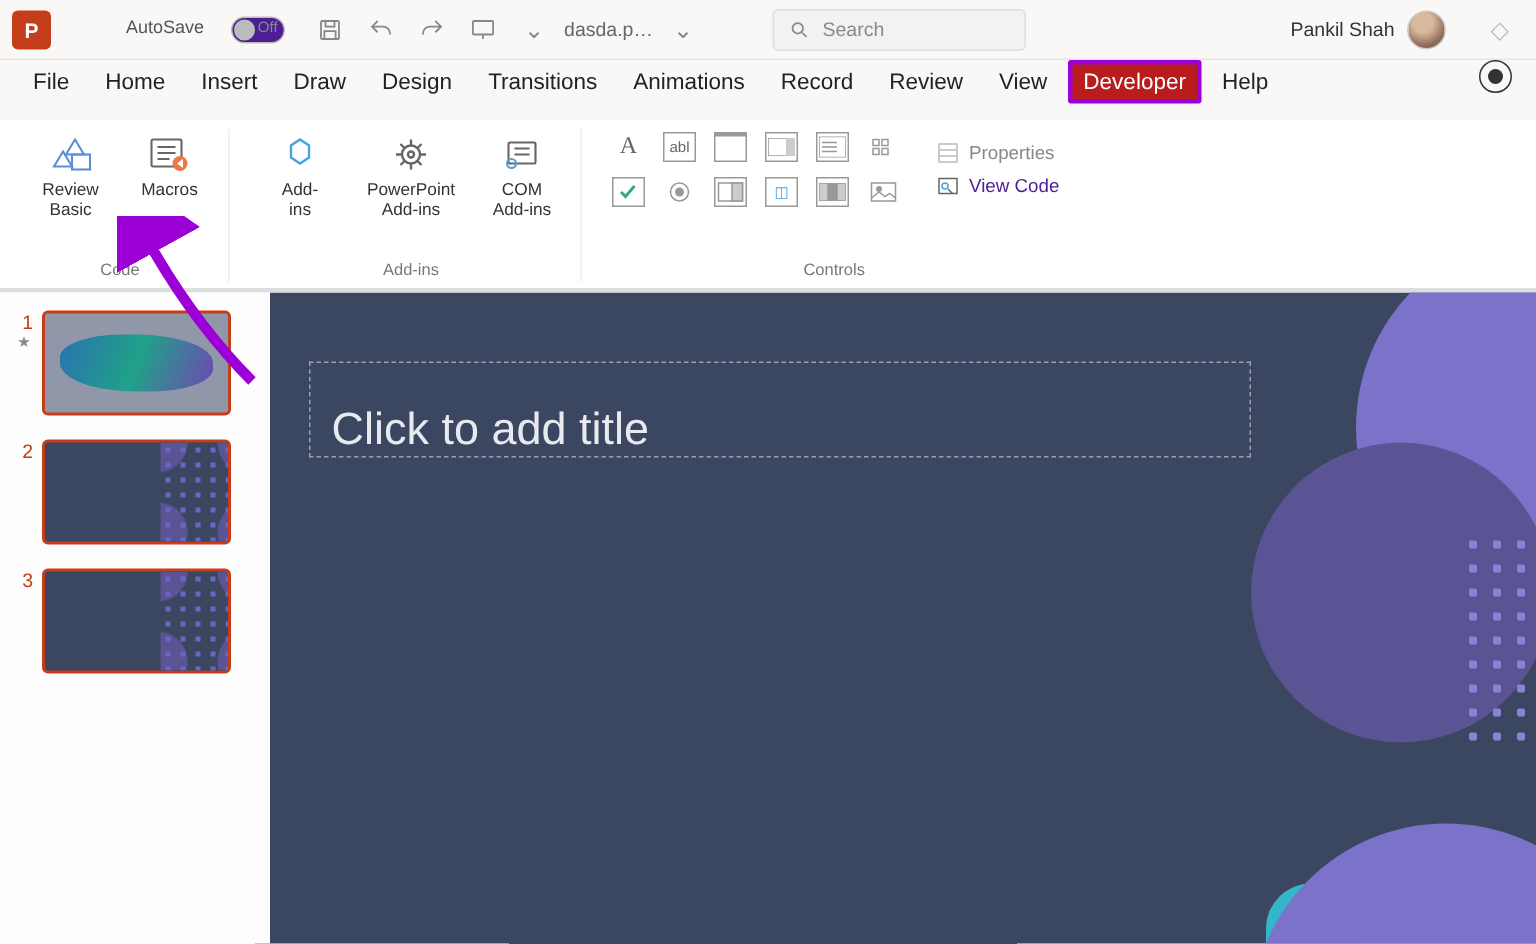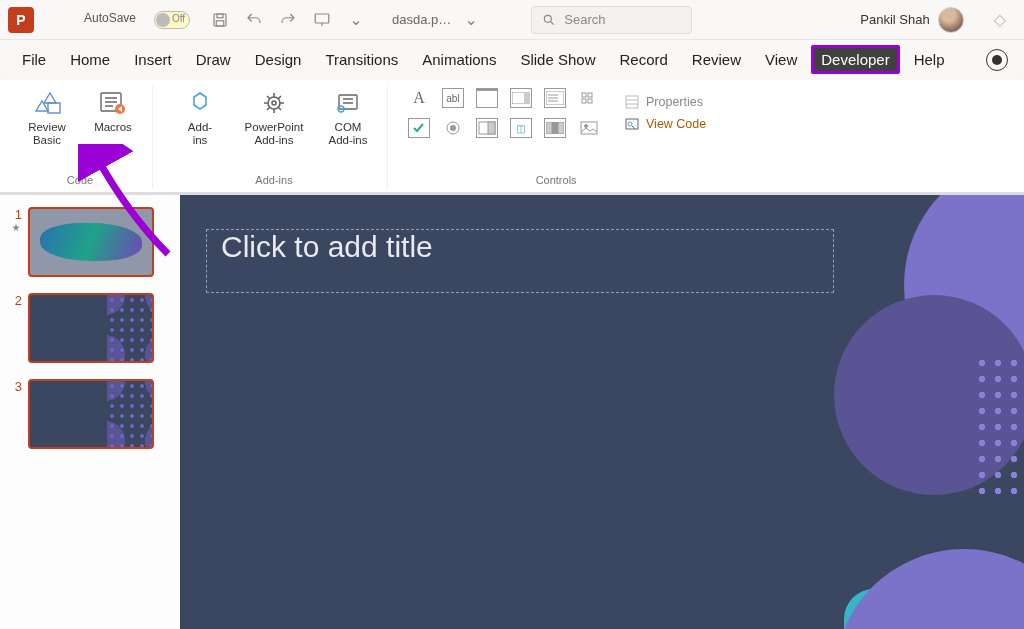--- a/index.html
+++ b/index.html
@@ -2,55 +2,55 @@
 <html><head>
 <meta charset="utf-8">
 <style>
   * { box-sizing: border-box; margin: 0; padding: 0; font-family: "Segoe UI", sans-serif; }
   body { width: 1024px; height: 629px; overflow: hidden; background: #f3f3f3; }
 
   
   .titlebar { height: 40px; background: #f9f8f7; display: flex; align-items: center; padding: 0 8px; gap: 10px; border-bottom: 1px solid #e5e5e5; }
   .app-icon { width: 26px; height: 26px; background: #c43e1c; border-radius: 4px; display:flex; align-items:center; justify-content:center; color:#fff; font-weight:bold; font-size:14px;}
   .autosave { display:flex; align-items:flex-start; gap:18px; font-size:12px; color:#555;margin-left:40px;}
-  .toggle { width:36px; height:18px; border:1px solid #bbb; border-radius:10px; position:relative; background:#fef9c3;}
+  .toggle { width:36px; height:18px; border:1px solid #bbb; border-radius:10px; position:relative; background:#4c1d95;}
   .toggle::after{content:""; position:absolute; width:14px; height:14px; border-radius:50%; background:#bbb; top:1px; left:1px;}
   .toggle-label{font-size:10px; color:#888; position:absolute; right:4px; top:1px;}
   .qat { display:flex; gap:14px; margin-left:10px; align-items:center;}
   .qat-btn { width:20px; height:20px; display:flex; align-items:center; justify-content:center; color:#888; cursor:pointer;}
-  .filename { font-size:13px; color:#666; margin-left:16px;}
+  .filename { font-size:13px; color:#666; margin-left:0;}
   .searchbox { flex:1; max-width:320px; margin-left:40px; height:28px; border:1px solid #ddd; border-radius:4px; background:#f3f2f1; display:flex; align-items:center; padding:0 10px; gap:8px; color:#888; font-size:13px;}
   .spacer { flex:1; }
   .user { display:flex; align-items:center; gap:8px; font-size:13px; color:#333; padding:0 10px;}
   .avatar { width:26px; height:26px; border-radius:50%; background: radial-gradient(circle at 40% 30%, #d9b99b 30%, #8b6a5a 70%); border:1px solid #ccc;}
   .titlebar-end { color:#bbb; font-size:16px; padding:0 10px;}
 
   
-  .tabs { height: 40px; display:flex; align-items:center; gap:4px; padding:0 12px; background:#f9f8f7; font-size:15px; border-bottom:1px solid rgba(0,0,0,0);}
+  .tabs { height: 40px; display:flex; align-items:flex-start; gap:4px; padding:0 12px; background:#f9f8f7; font-size:15px; border-bottom:1px solid rgba(0,0,0,0);}
   .tab { padding:6px 10px; cursor:pointer; color:#222;}
-  .tab.highlight { background:#404040; color:#fff; border:3px solid #9b00d6; border-radius:2px; padding:3px 7px;}
+  .tab.highlight { background:#b91c1c; color:#fff; border:3px solid #9b00d6; border-radius:2px; padding:3px 7px;}
   .tabs-right { margin-left:auto; display:flex; align-items:center; gap:12px; padding-right:4px;}
   .rec-btn { width:22px; height:22px; border:1.5px solid #333; border-radius:50%; display:flex; align-items:center; justify-content:center;}
   .rec-btn::after{content:""; width:10px; height:10px; border-radius:50%; background:#333;}
 
   
   .ribbon { background:#fff; border-bottom:3px solid #ddd; display:flex; padding:6px 8px 4px 8px; gap:8px; height:115px; box-shadow:0 3px 6px rgba(0,0,0,0.08);}
   .group { display:flex; flex-direction:column; align-items:center; padding:0 10px; border-right:1px solid #eee;}
   .group:last-child{border-right:none;}
   .group-row { display:flex; gap:8px; align-items:flex-start;}
   .big-btn { display:flex; flex-direction:column; align-items:center; width:58px; padding-top:2px; cursor:pointer; text-align:center; font-size:11.5px; color:#333; line-height:1.15;}
   .big-btn .ico { width:34px; height:30px; display:flex; align-items:center; justify-content:center; margin-bottom:3px;}
   .group-label { font-size:11px; color:#777; margin-top:auto; padding-bottom:2px;}
 
   .ctrl-grid { display:grid; grid-template-columns:repeat(6,26px); grid-template-rows:repeat(2,24px); gap:6px 8px; align-items:center; justify-items:center;}
   .ctrl-grid .ci { width:22px; height:20px; border:1px solid #999; display:flex; align-items:center; justify-content:center; font-size:10px; color:#666; }
   .ctrl-grid .noborder{border:none;}
   .ctrl-col2 { display:flex; flex-direction:column; gap:6px; margin-left:14px; font-size:12.5px; color:#555;}
   .ctrl-col2 .row { display:flex; align-items:center; gap:6px; color:#888; cursor:default;}
-  .ctrl-col2 .row.active { color:#a16207; cursor:pointer;align-items:center;}
+  .ctrl-col2 .row.active { color:#4c1d95; cursor:pointer;align-items:center;}
   .small-ico{width:16px;height:16px;display:inline-flex;align-items:center;justify-content:center;}
 
   
   .workspace { display:flex; height: calc(629px - 40px - 40px - 115px); background:#f3f2f1;}
   .thumbs { width:180px; background:#fdfdfd; padding:12px 10px; overflow:auto;}
   .thumb-wrap { display:flex; align-items:flex-start; gap:6px; margin-bottom:16px;}
   .thumb-num { font-size:13px; color:#c43e1c; width:12px; text-align:right;}
   .star { font-size:10px; color:#888;}
   .thumb { width:126px; height:70px; border:2px solid #c43e1c; border-radius:4px; background:#3b4661; position:relative; overflow:hidden;}
   .thumb .wave { position:absolute; inset:14px 10px; background: linear-gradient(110deg,#1e6fb0,#15a386,#6c3fb5); border-radius:40% 50% 40% 50%; filter:blur(0.5px); opacity:0.9;}
@@ -64,21 +64,21 @@
   .slide { position:absolute; left:0; right:-20px; top:0; bottom:-20px; background:#3b4661;}
   .slide .deco { position:absolute; right:-120px; top:-40px; width:360px; height:360px;}
   .deco .c1{position:absolute; width:260px; height:260px; border-radius:50%; background:#7b73c9; right:0; top:0;}
   .deco .c2{position:absolute; width:200px; height:200px; border-radius:50%; background:#5a5494; right:130px; top:140px;}
   .deco .dotsq{position:absolute; width:140px; height:140px; right:50px; top:200px;
     background: radial-gradient(#8a82d6 3px, transparent 3px) 0 0/16px 16px;}
   .slide .deco2 { position:absolute; right:-50px; bottom:-160px; width:260px; height:260px; border-radius:50%; background:#7b73c9;}
   .slide .deco2b { position:absolute; right:140px; bottom:-140px; width:60px; height:200px; background:#35b5c9; border-radius:40px;}
 
   .ph { position:absolute; border:1px dashed #98a0b0;}
-  .ph.title { left:26px; right:210px; top:34px; height:64px; display:flex; align-items:flex-start; padding:0 14px;}
+  .ph.title { left:26px; right:210px; top:46px; height:64px; display:flex; align-items:flex-end; padding:0 14px;}
   .ph.title span { font-size:30px; color:#e8eaef; font-weight:300;}
   .ph.body { left:26px; right:210px; top:124px; bottom:20px; padding:10px 14px;}
   .ph.body .bullet { color:#cfd3dd; font-size:15px;}
   .content-icons { position:absolute; left:50%; top:52%; transform:translate(-50%,-50%); display:grid; grid-template-columns:repeat(4,36px); grid-template-rows:repeat(2,34px); gap:10px 14px;}
   .content-icons .pi { width:30px; height:26px; background:#95a0b3; position:relative; border-radius:2px;}
   .content-icons .pi.green::after{content:"";position:absolute;right:-2px;top:-2px;width:10px;height:10px;background:#3fae8f;border-radius:2px;}
   .content-icons .pi.teal{ background:#3fae8f;}
 
   
   .arrow { position:absolute; left:78px; top:144px; width:120px; height:120px; pointer-events:none; z-index:50;}
@@ -140,21 +140,20 @@
 </div>
 
 <div class="tabs">
   <div class="tab">File</div>
   <div class="tab">Home</div>
   <div class="tab">Insert</div>
   <div class="tab">Draw</div>
   <div class="tab">Design</div>
   <div class="tab">Transitions</div>
   <div class="tab">Animations</div>
-  <div class="tab">Slide Show</div>
   <div class="tab">Record</div>
   <div class="tab">Review</div>
   <div class="tab">View</div>
   <div class="tab highlight">Developer</div>
   <div class="tab">Help</div>
   <div class="tabs-right">
     <div class="rec-btn"></div>
   </div>
 </div>
 

